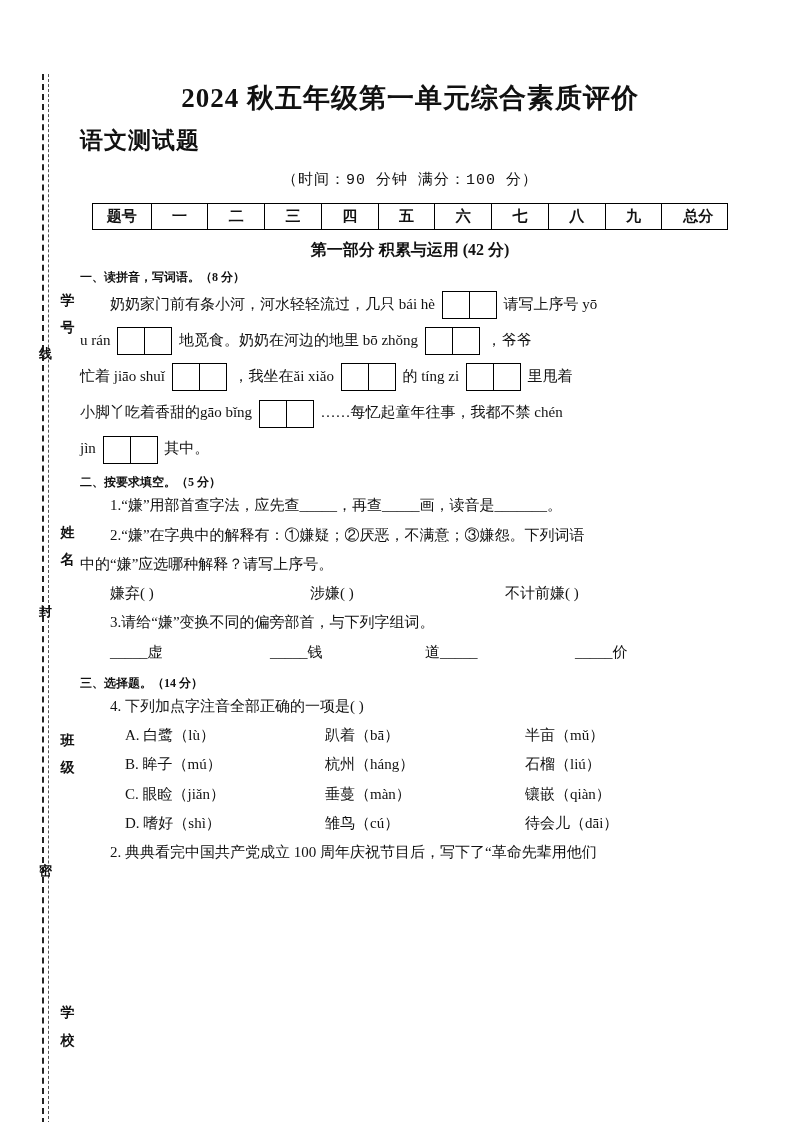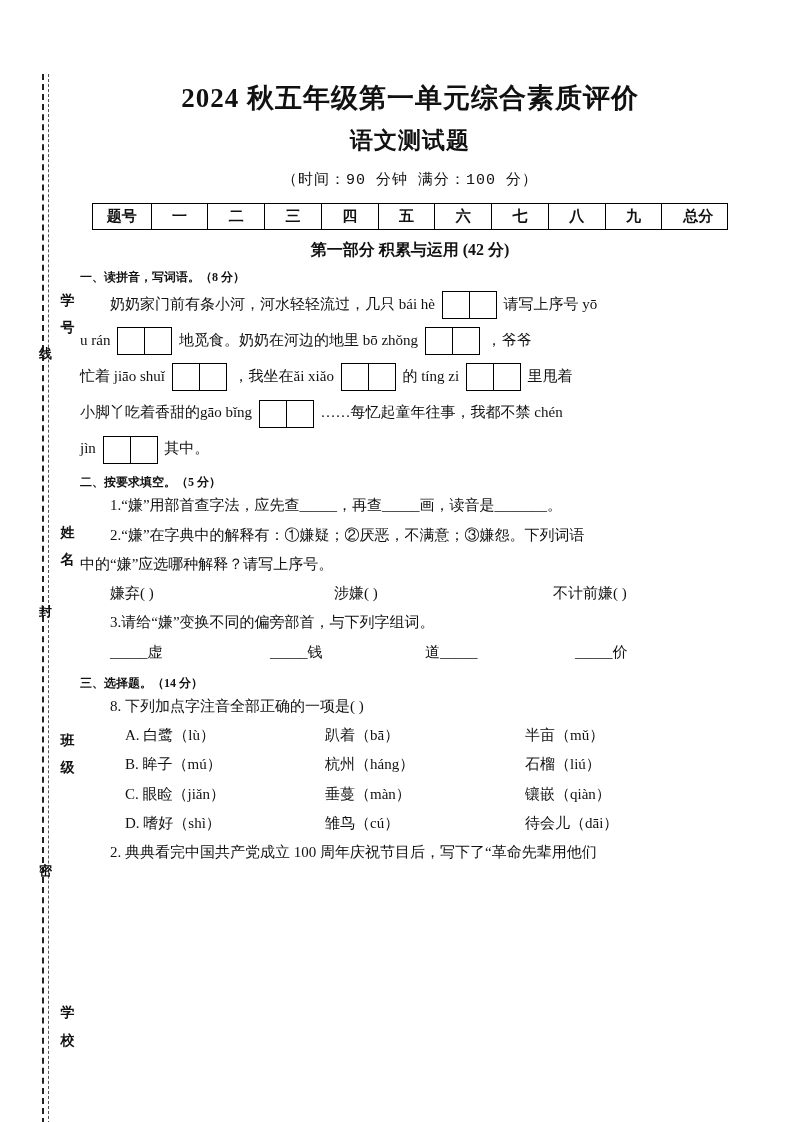--- a/index.html
+++ b/index.html
@@ -39,21 +39,21 @@
   }
 
   
   .content{position:absolute;left:80px;top:34px;width:660px;}
 
   h1.title{
     text-align:center;font-size:27px;font-weight:bold;margin:0;
     letter-spacing:1px;line-height:1.5;
   }
   h2.subtitle{
-    text-align:center;font-size:23px;font-weight:bold;margin:6px 0 0 0;
+    text-align:left;font-size:23px;font-weight:bold;margin:6px 0 0 0;
     letter-spacing:1px;
   }
   .meta{
     text-align:center;font-size:15px;margin-top:14px;letter-spacing:1px;font-family:Liberation Mono, monospace;
   }
 
   table.score{
     border-collapse:collapse;margin:14px auto 0 auto;width:636px;
   }
   table.score td{
@@ -178,37 +178,37 @@
         <span class="txt">其中。</span>
       </div>
     </div>
 
     <div class="sec">
       <span>二、按要求填空。</span><span>（5 分）</span>
     </div>
     <div class="qline ind1">1.“嫌”用部首查字法，应先查_____，再查_____画，读音是_______。</div>
     <div class="qline ind1">2.“嫌”在字典中的解释有：①嫌疑；②厌恶，不满意；③嫌怨。下列词语</div>
     <div class="qline">中的“嫌”应选哪种解释？请写上序号。</div>
-    <div class="qline ind1" style="display:flex;gap:24px;">
+    <div class="qline ind1" style="display:flex;">
       <span style="width:200px;">嫌弃(    )</span>
       <span style="width:195px;">涉嫌(    )</span>
       <span>不计前嫌(    )</span>
     </div>
     <div class="qline ind1">3.请给“嫌”变换不同的偏旁部首，与下列字组词。</div>
     <div class="qline ind1" style="display:flex;">
       <span style="width:160px;">_____虚</span>
       <span style="width:155px;">_____钱</span>
       <span style="width:150px;">道_____</span>
       <span>_____价</span>
     </div>
 
     <div class="sec">
       <span>三、选择题。</span><span>（14 分）</span>
     </div>
-    <div class="qline ind1">8. 下列加点字注音全部正确的一项是(     )</div>
+    <div class="qline ind1">4. 下列加点字注音全部正确的一项是(     )</div>
     <div class="opts">
       <div class="row">
         <span>A. 白鹭（lù）</span>
         <span>趴着（bā）</span>
         <span>半亩（mǔ）</span>
       </div>
       <div class="row">
         <span>B. 眸子（mú）</span>
         <span>杭州（háng）</span>
         <span>石榴（liú）</span>

